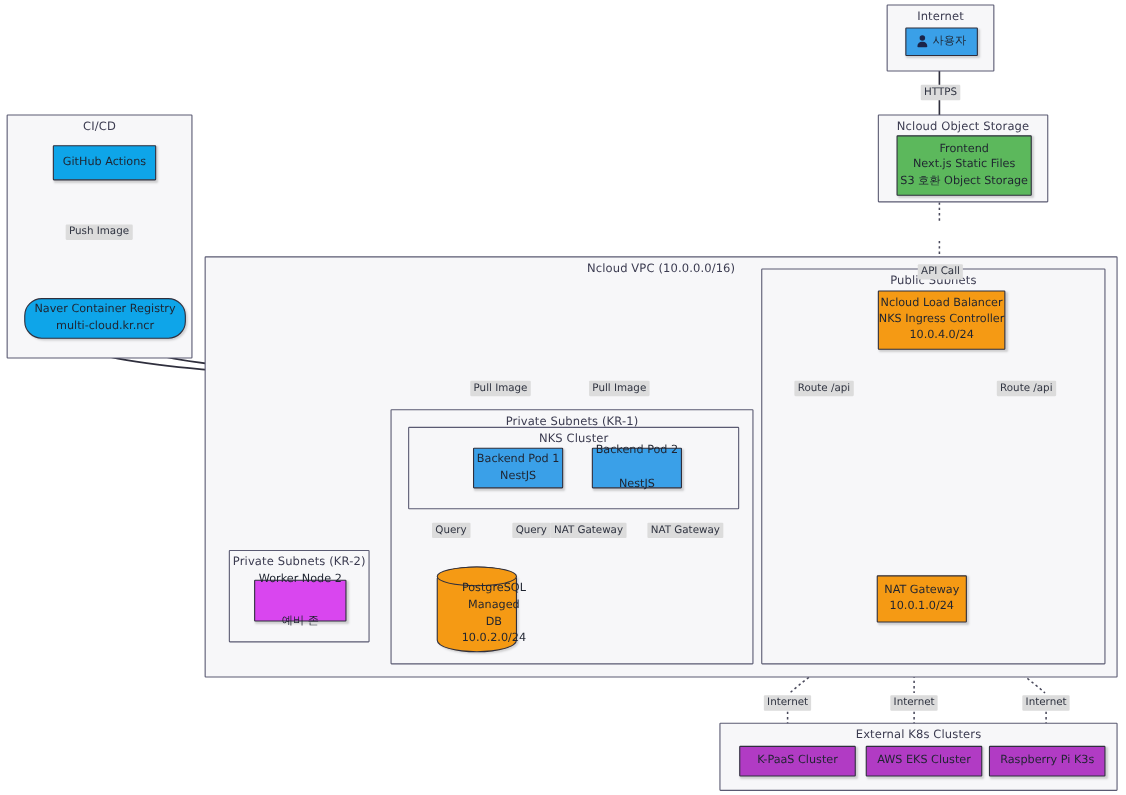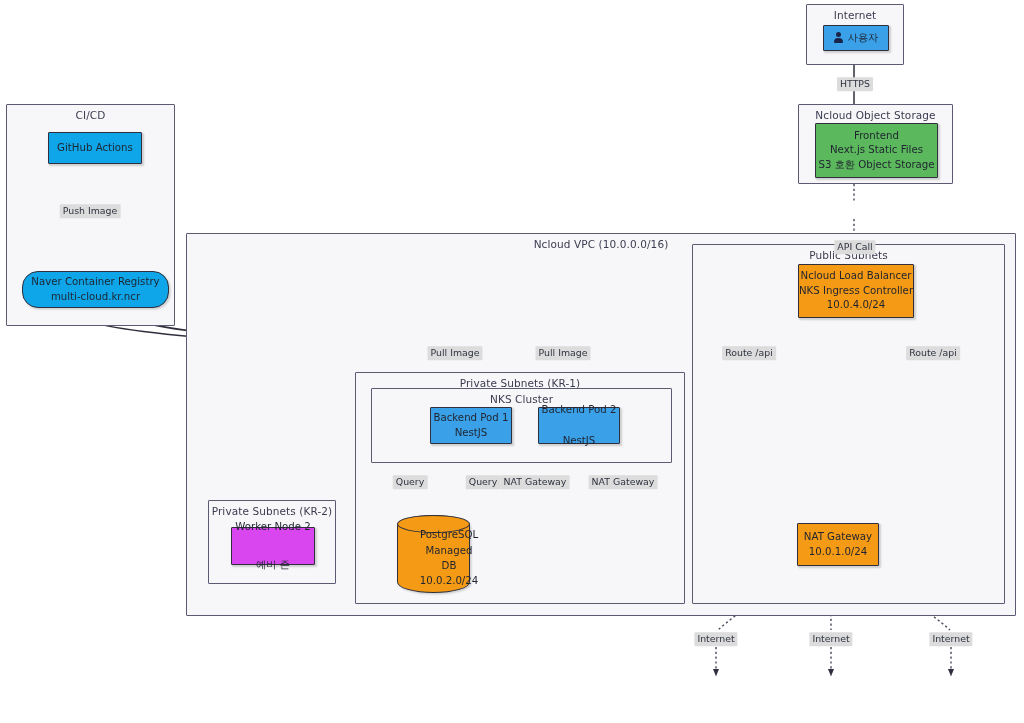--- a/index.html
+++ b/index.html
@@ -252,20 +252,32 @@
   </div>
 
   <div class="group" style="left:208px; top:500px; width:128px; height:84px;">
     <div class="gtitle">Private Subnets (KR-2)</div>
     <div class="node n-white" style="left:22px; top:26px; width:84px; height:38px;">
       <span class="ln">Worker Node 2</span>
       <span class="ln">예비 존</span>
     </div>
   </div>
 
+  <div class="group" style="left:654px; top:657px; width:362px; height:62px;">
+    <div class="gtitle">External K8s Clusters</div>
+    <div class="node n-purple" style="left:17px; top:20px; width:106px; height:28px;">
+      <span class="ln">K-PaaS Cluster</span>
+    </div>
+    <div class="node n-purple" style="left:132px; top:20px; width:106px; height:28px;">
+      <span class="ln">AWS EKS Cluster</span>
+    </div>
+    <div class="node n-purple" style="left:244px; top:20px; width:106px; height:28px;">
+      <span class="ln">Raspberry Pi K3s</span>
+    </div>
+  </div>
 
   <div class="elabel" style="left:855px; top:84px;">HTTPS</div>
   <div class="elabel" style="left:855px; top:211px;margin-top:36px;">API Call</div>
   <div class="elabel" style="left:90px; top:211px;">Push Image</div>
   <div class="elabel" style="left:455px; top:353px;">Pull Image</div>
   <div class="elabel" style="left:563px; top:353px;">Pull Image</div>
   <div class="elabel" style="left:749px; top:353px;">Route /api</div>
   <div class="elabel" style="left:933px; top:353px;">Route /api</div>
   <div class="elabel" style="left:410px; top:482px;">Query</div>
   <div class="elabel" style="left:483px; top:482px;">Query</div>

